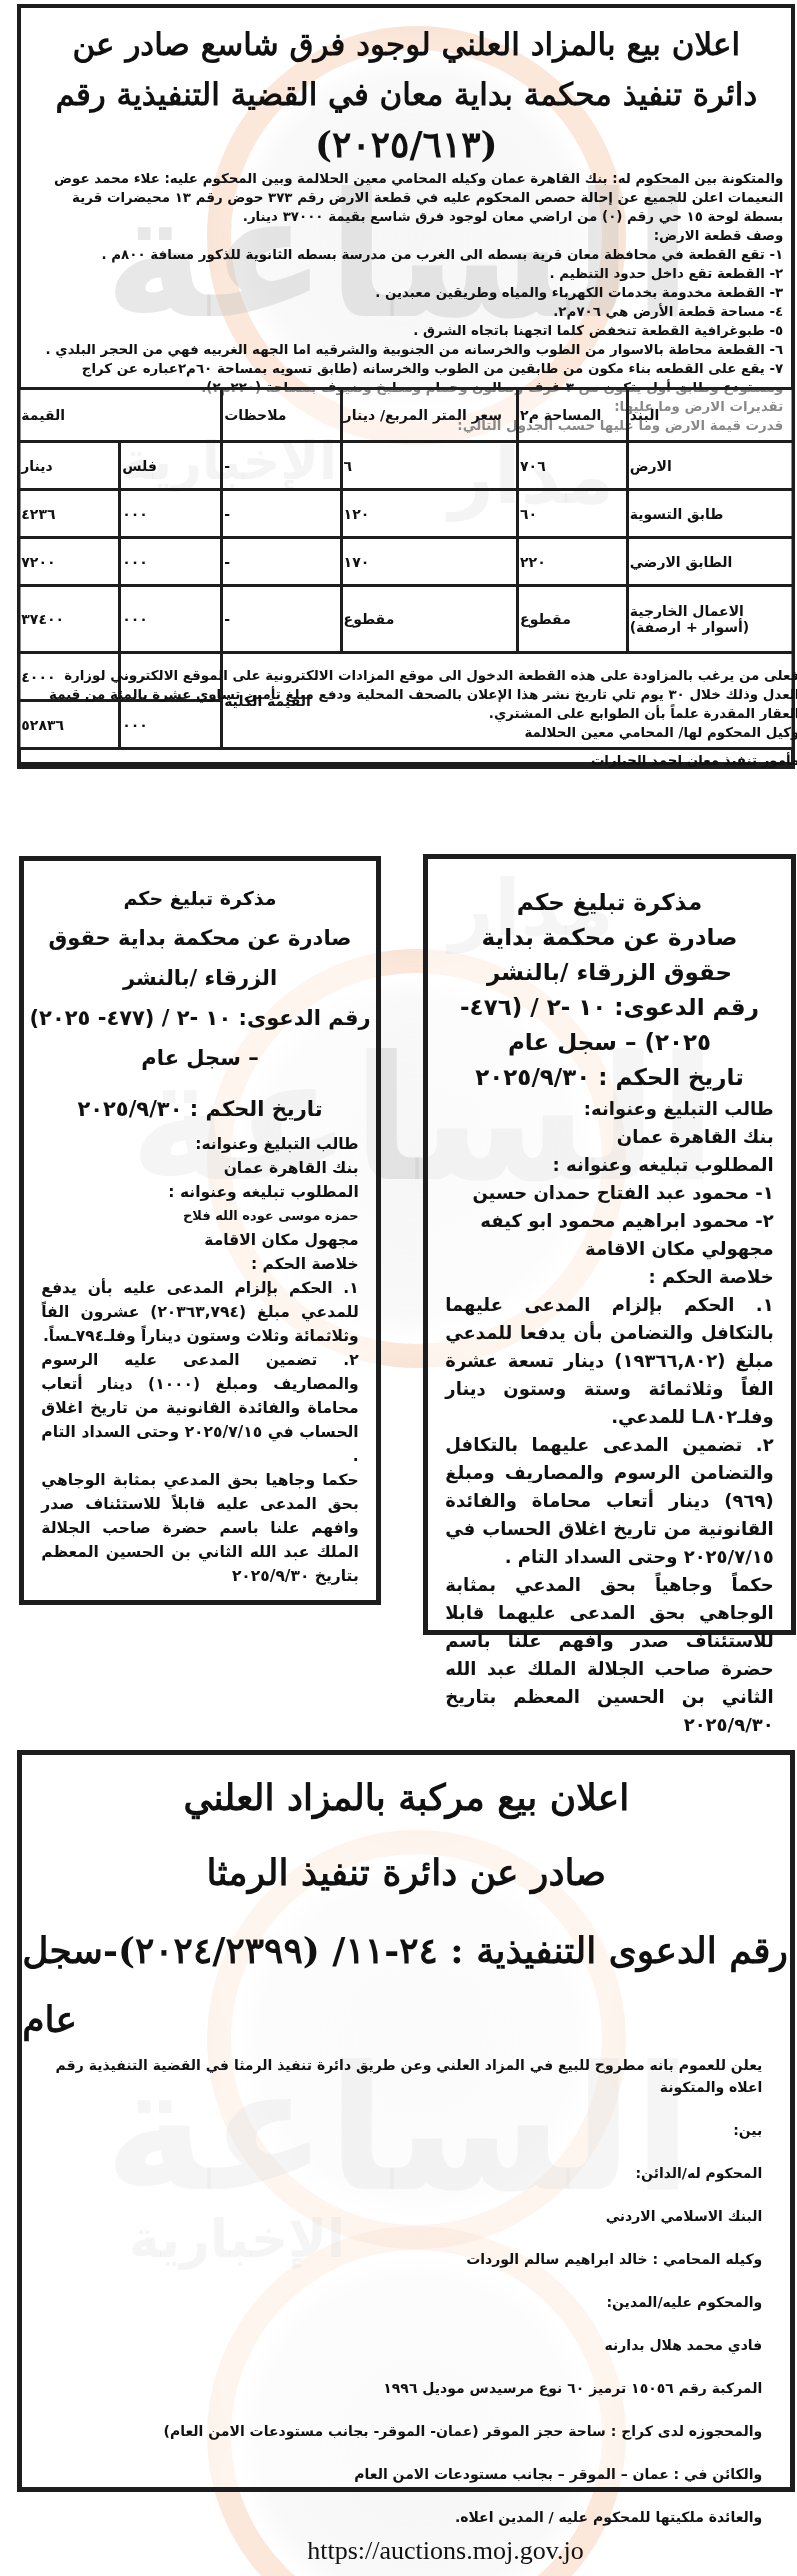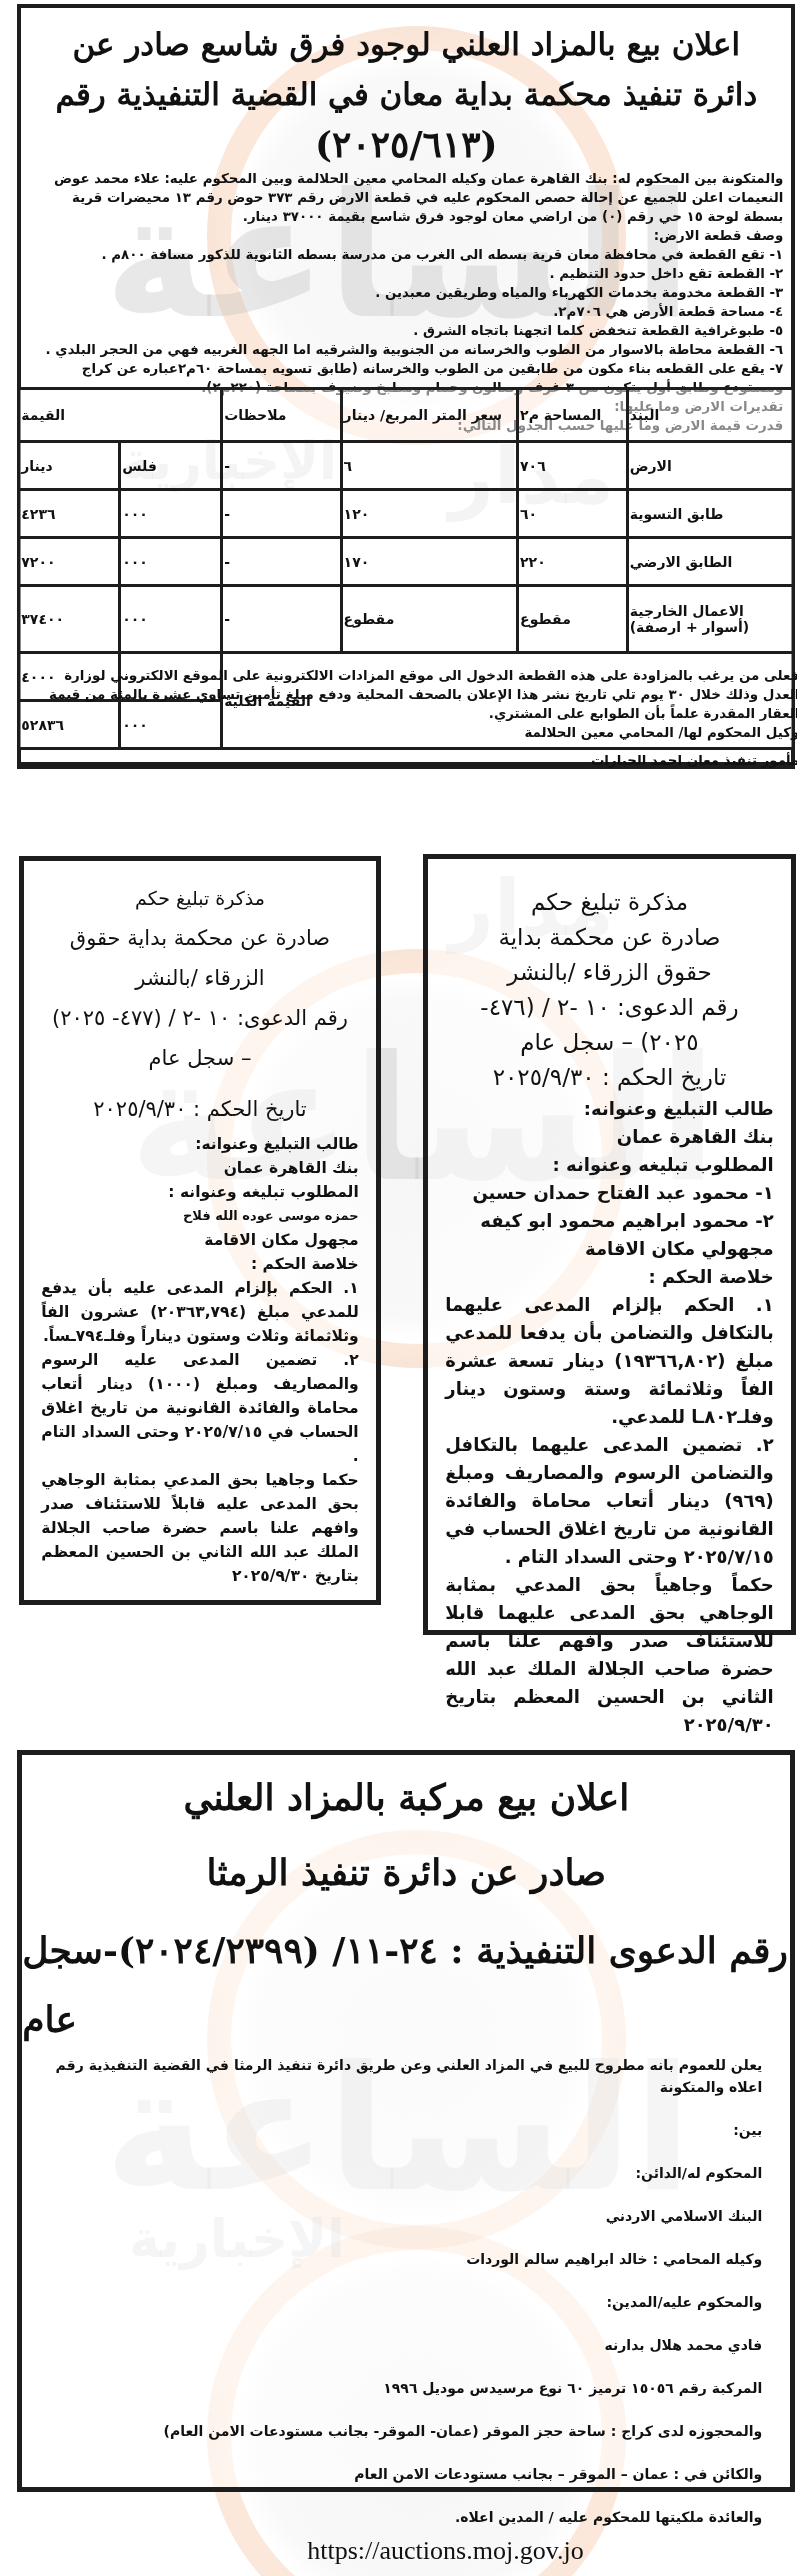--- a/index.html
+++ b/index.html
@@ -17,21 +17,21 @@
   #ad1 .box-title { font-family:"DejaVu Serif", serif; font-size:31px; line-height:50px; margin-top:15.5px; }
   .para { font-size:13.4px; line-height:19px; font-weight:bold; padding:0 12px; }
   .para p { margin:0; }
   table.val { position:absolute; left:17.3px; top:387px; width:778px; border-collapse:collapse;
               direction:rtl; z-index:1; font-size:14px; font-weight:bold; background:rgba(255,255,255,0.5); }
   table.val td, table.val th { border:3.5px solid #1d1d1d; text-align:left; height:43px; font-weight:bold; }
   table.val th { height:48px; }
   #ad1-wrap { position:absolute; left:17.3px; top:3.5px; width:778px; height:765px;
               border:4.3px solid #1d1d1d; border-bottom-width:7px; box-sizing:border-box; z-index:1; }
   .notice { font-family:"DejaVu Sans", sans-serif; }
-  .notice .hd { text-align:center; font-weight:normal; font-size:23px; line-height:35px; }
+  .notice .hd { text-align:center; font-weight:bold; font-size:23px; line-height:35px; }
   .notice .ln { font-size:18px; font-weight:bold; line-height:28px; padding:0 17.3px; }
   #n2 { left:423px; top:854px; width:373px; height:781px; border-width:5.2px; }
   #n1 { left:19px; top:856px; width:362px; height:749px; border-width:5.2px; }
   #ad3 { left:17.3px; top:1750px; width:778px; height:742px; border-width:5.2px; }
   #ad3 .hd1 { font-family:"DejaVu Serif", serif; text-align:center; font-weight:bold; font-size:36px; line-height:64px; margin-top:10.4px; }
   #ad3 .hd2 { font-family:"DejaVu Serif", serif; text-align:left; font-weight:bold; font-size:36px; line-height:69px; margin-top:12px; }
   #ad3 .ln { font-size:14px; font-weight:bold; line-height:22px; padding:0 28px; margin-bottom:21px; }
   #ad3 .url { font-family:"Liberation Serif", serif; font-size:26px; font-weight:normal; direction:ltr; text-align:left; padding-left:285px; margin:-8.6px 0 12px; }
   .sig { font-weight:bold; }
 </style>

